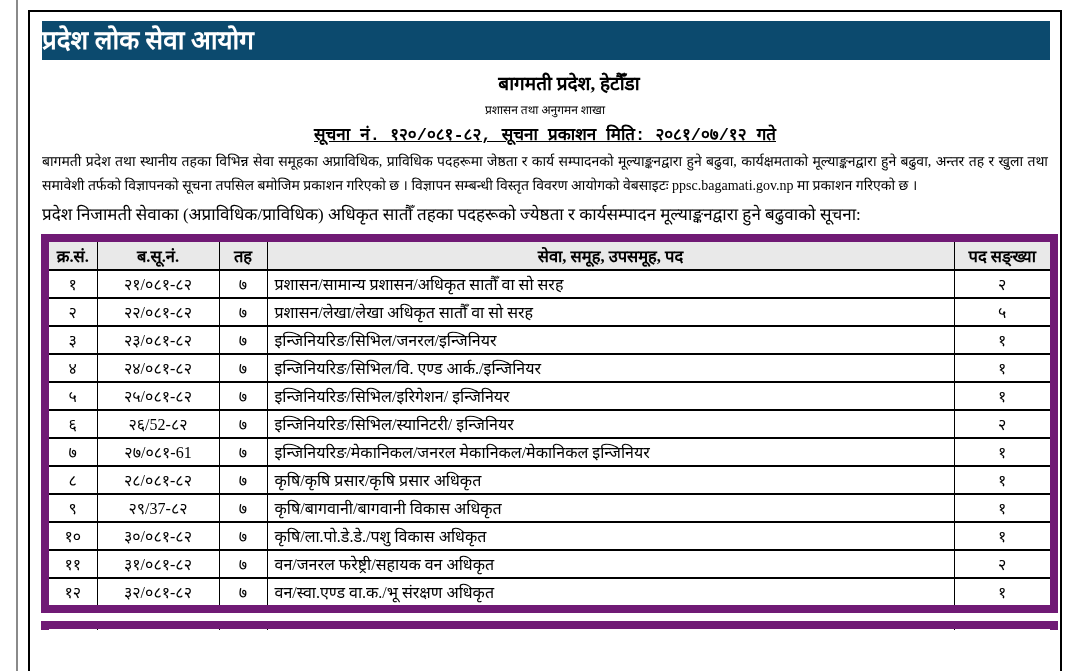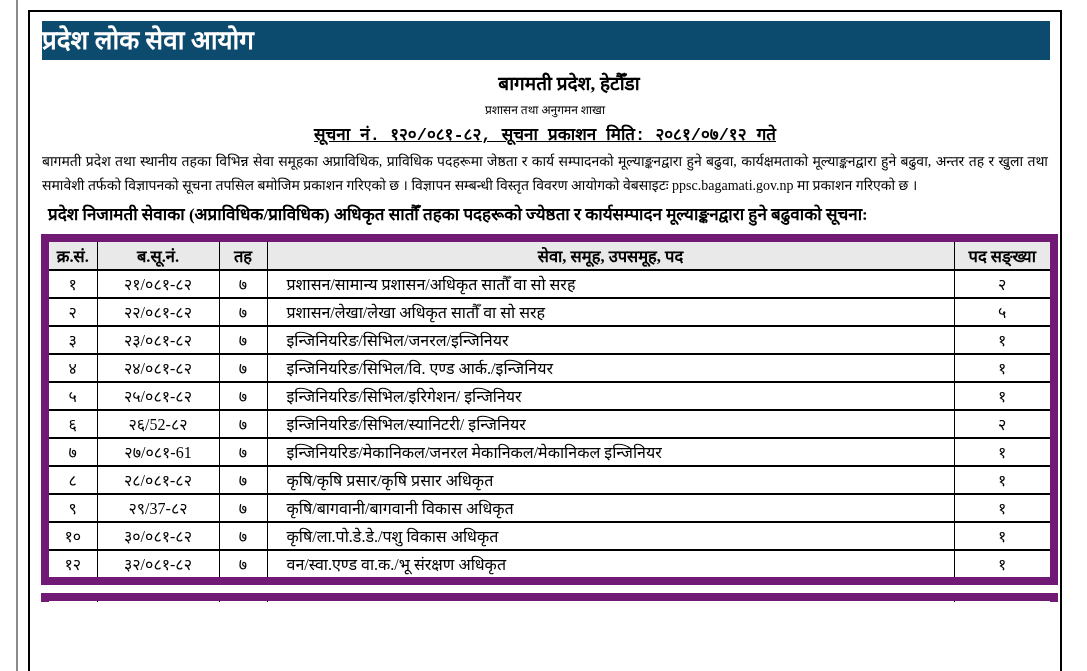--- a/index.html
+++ b/index.html
@@ -67,22 +67,22 @@
     text-decoration: underline;
     font-family: Liberation Mono, monospace;
   }
   .intro {
     margin: 2px 12px 0 12px;
     font-size: 14px;
     line-height: 24px;
     text-align: justify;
   }
   .sec-heading {
-    margin: 4px 12px 0 18px;
-    font-weight: bold;
+    margin: 4px 12px 0 12px;
+    font-weight: normal;
     font-size: 17px;
     line-height: 26px;
   }
   table.notice-table {
     margin: 6px 0 0 11px;
     border-collapse: collapse;
     table-layout: fixed;
     width: 1009px;
     font-size: 16px;
   }
@@ -101,21 +101,21 @@
   table.notice-table { border: 8px solid #701a75; }
   table.notice-table thead th {
     background: #e9e9e9;
     font-weight: bold;
     height: 27px;
     font-size: 16.5px;
   }
   table.notice-table tbody td { height: 26px; }
   table.notice-table td.svc {
     text-align: left;
-    padding-left: 19px;
+    padding-left: 7px;
   }
   .heading2 { margin-top: 6px; }
   .table2-clip {
     margin-top: 8px;
     height: 9px;
     overflow: hidden;
   }
   .table2-clip table.notice-table { margin-top: 0; }
   .table2-clip td { height: 24px; }
 </style>
@@ -222,20 +222,27 @@
           <td>१</td>
         </tr>
         <tr>
           <td>१०</td>
           <td>३०/०८१-८२</td>
           <td>७</td>
           <td class="svc">कृषि/ला.पो.डे.डे./पशु विकास अधिकृत</td>
           <td>१</td>
         </tr>
         <tr>
+          <td>११</td>
+          <td>३१/०८१-८२</td>
+          <td>७</td>
+          <td class="svc">वन/जनरल फरेष्ट्री/सहायक वन अधिकृत</td>
+          <td>२</td>
+        </tr>
+        <tr>
           <td>१२</td>
           <td>३२/०८१-८२</td>
           <td>७</td>
           <td class="svc">वन/स्वा.एण्ड वा.क./भू संरक्षण अधिकृत</td>
           <td>१</td>
         </tr>
       </tbody>
   </table>
 
 

